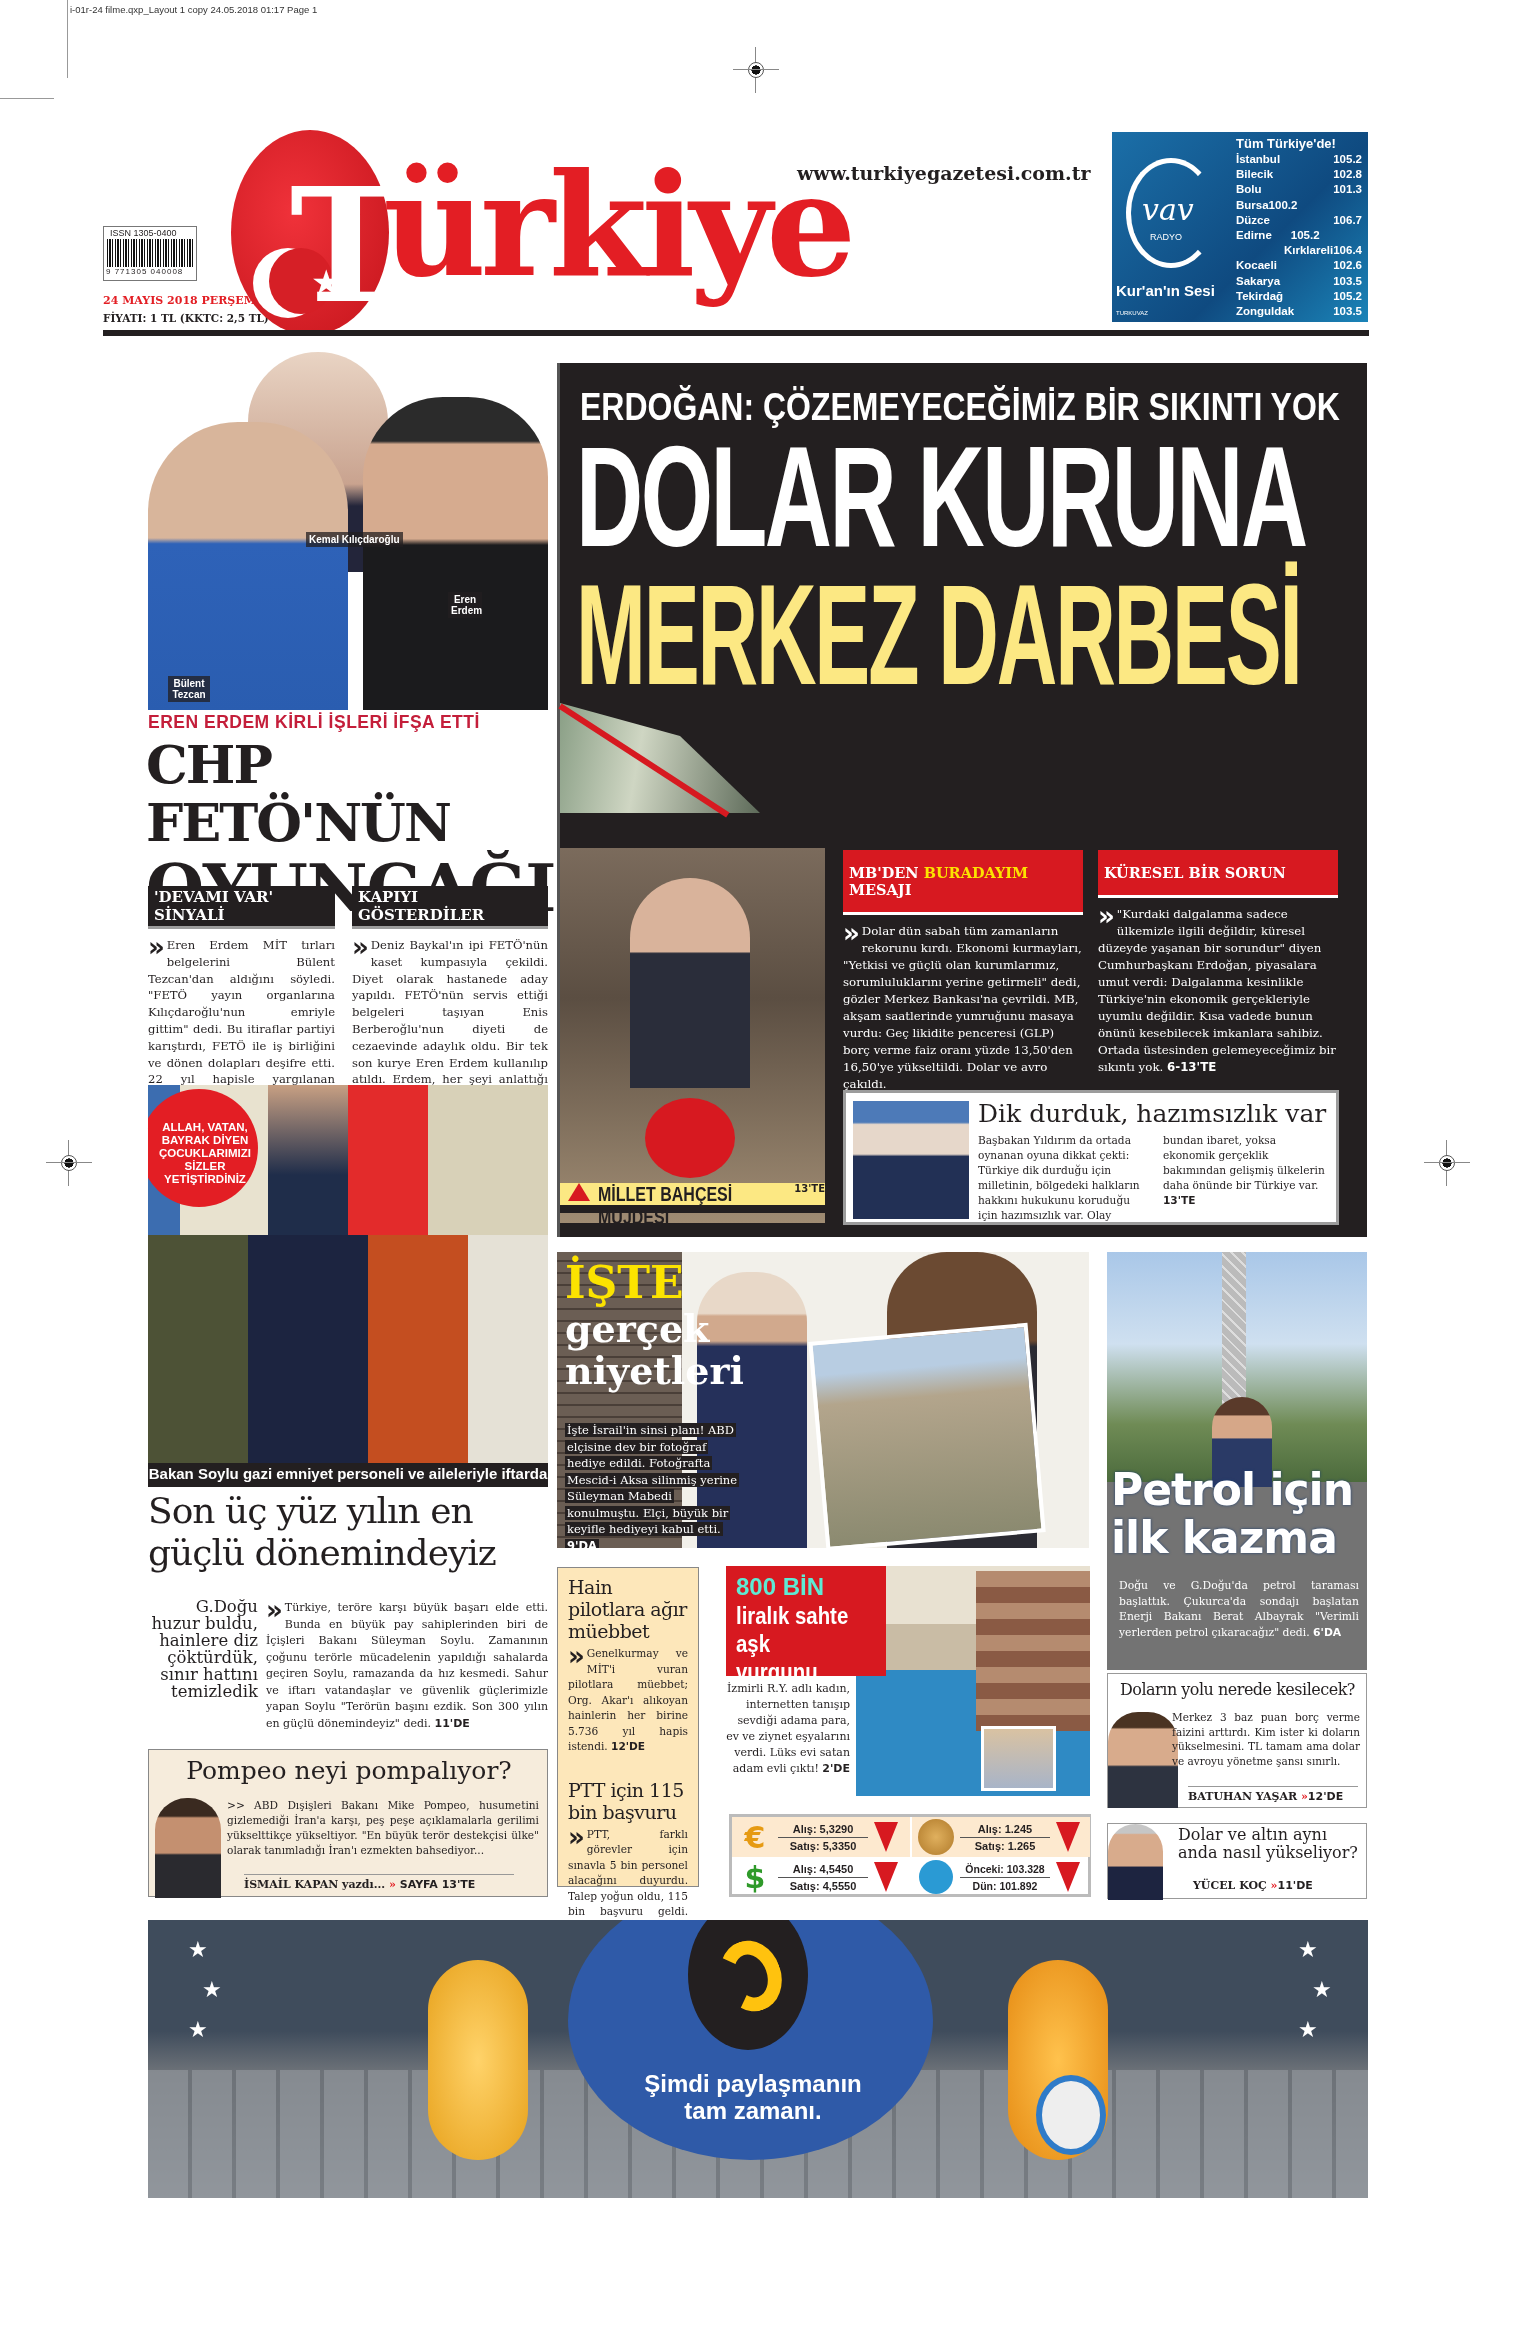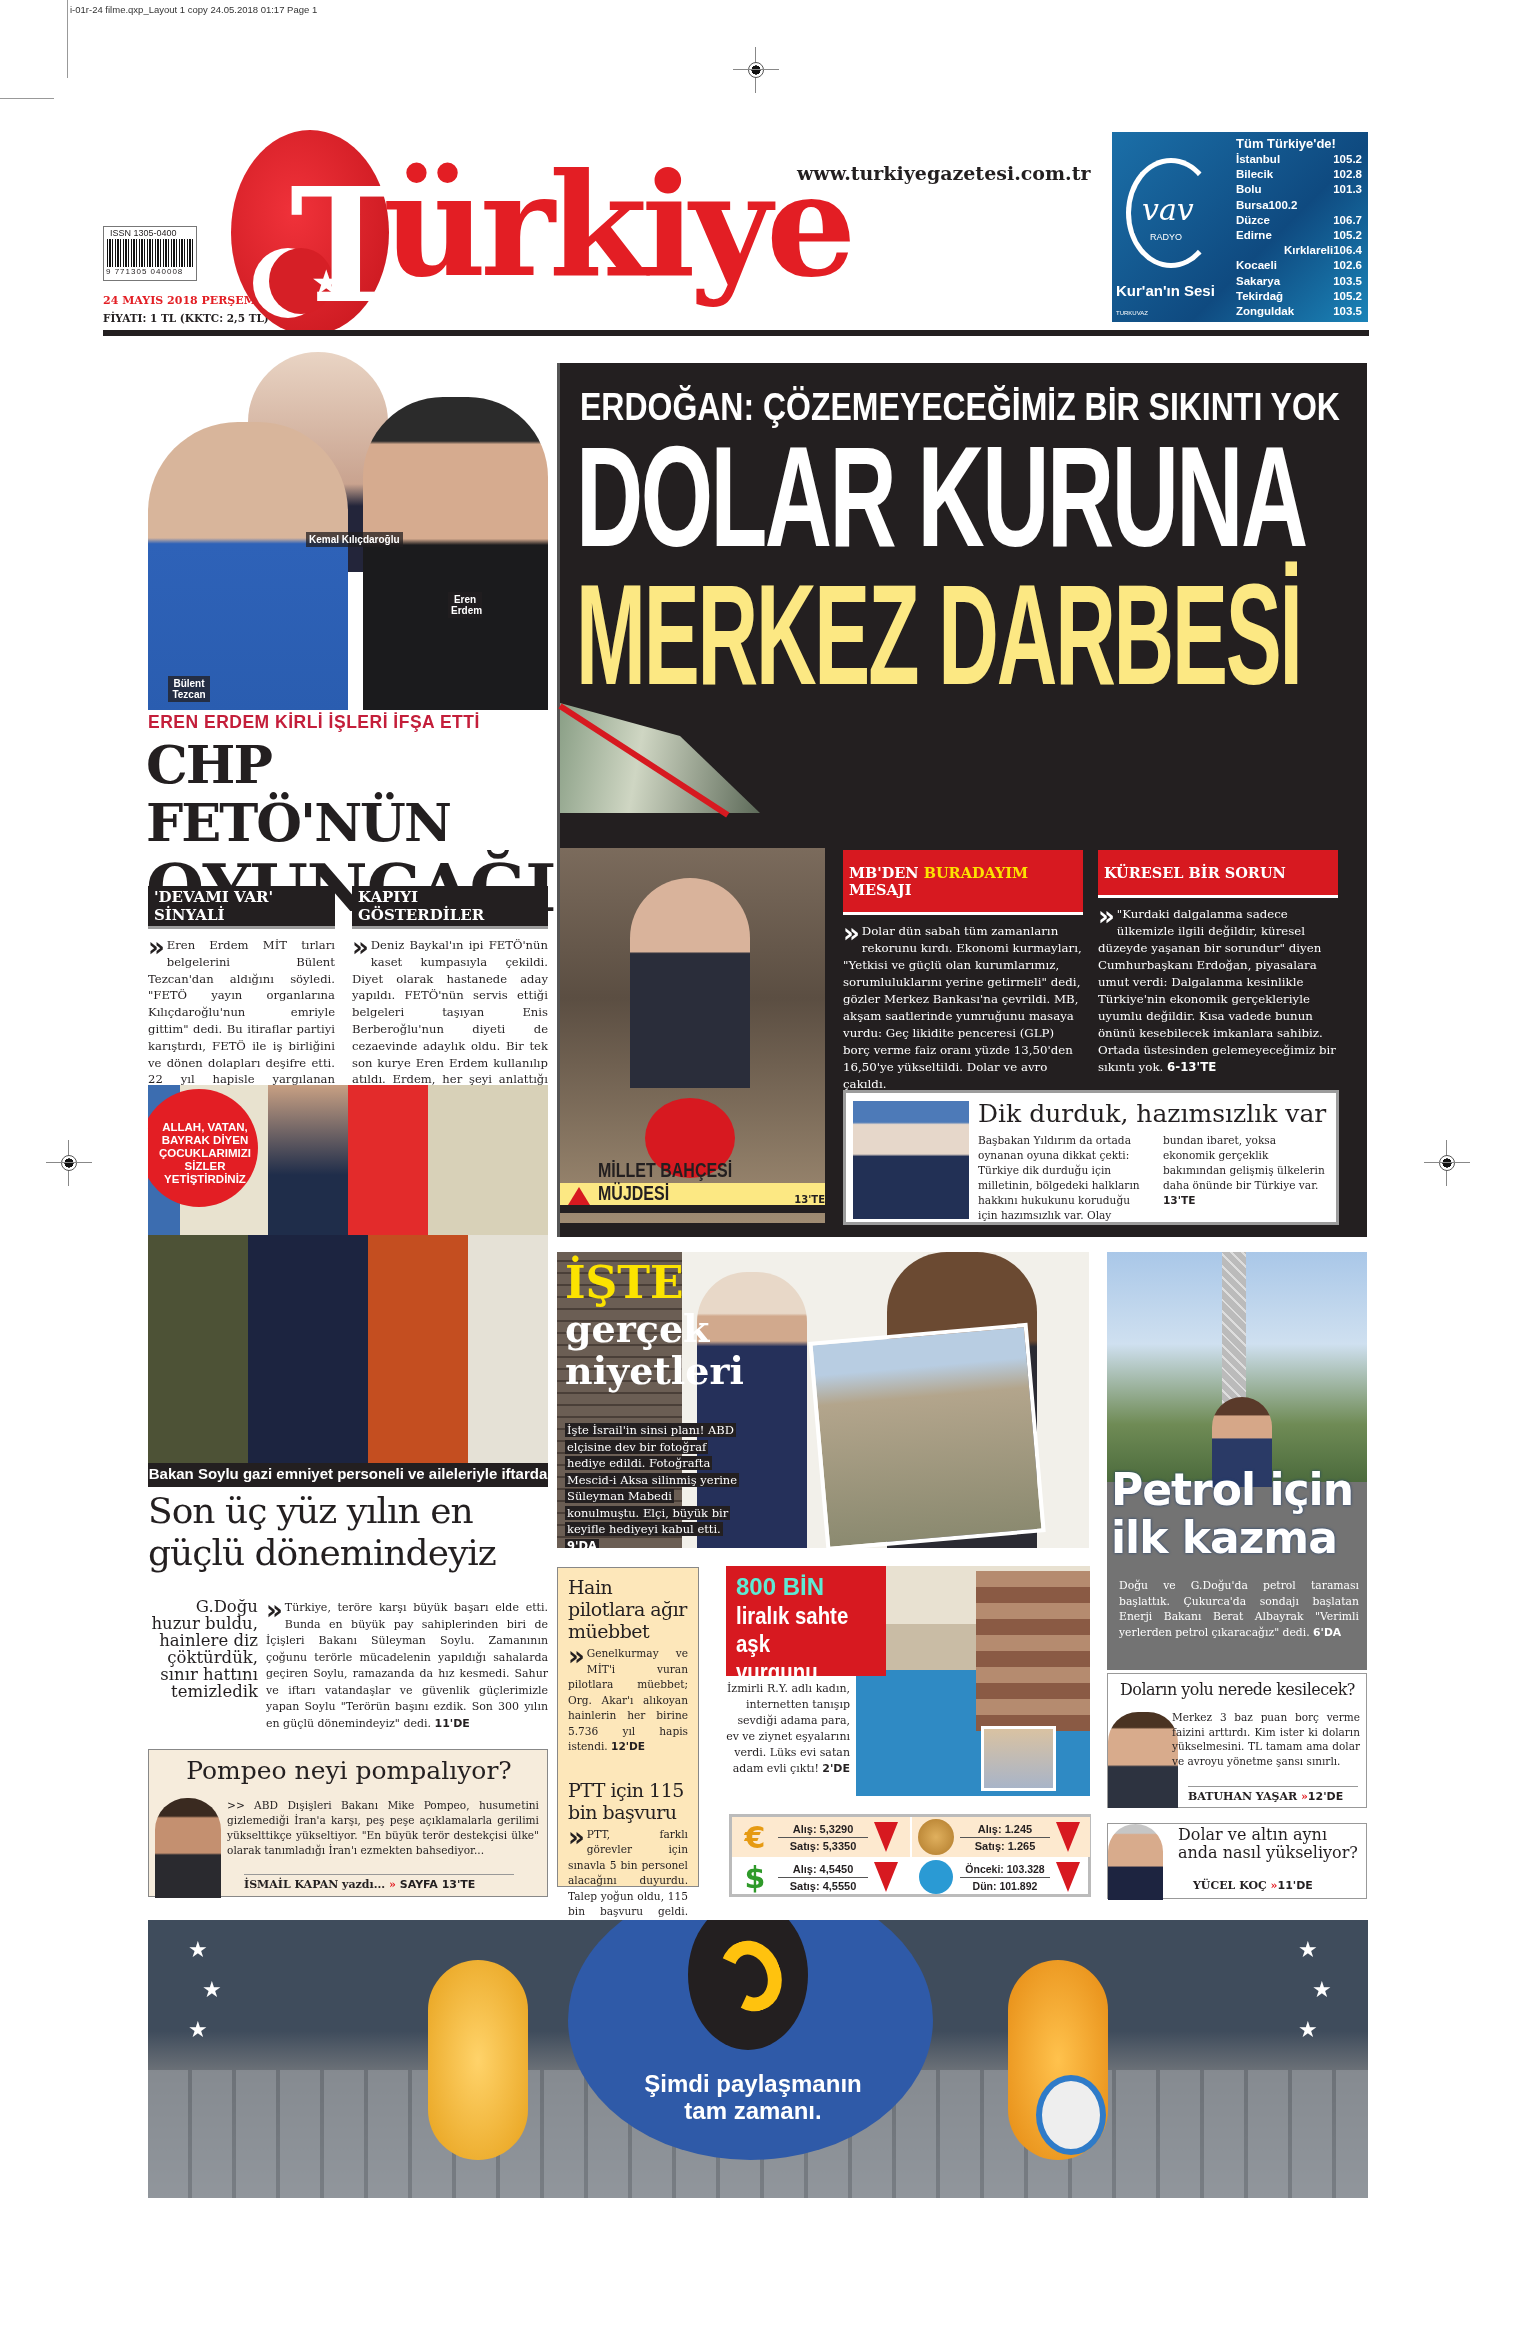--- a/index.html
+++ b/index.html
@@ -77,21 +77,21 @@
         <span>101.3</span>
       </div>
       <div style="display: flex; justify-content: flex-start;">
         <span>Bursa</span>
         <span>100.2</span>
       </div>
       <div style="display: flex; justify-content: space-between;">
         <span>Düzce</span>
         <span>106.7</span>
       </div>
-      <div style="display: flex; justify-content: space-between;">
+      <div style="display: flex;  gap: 19px;">
         <span>Edirne</span>
         <span>105.2</span>
       </div>
       <div style="display: flex; justify-content: flex-end; padding-left: 44px;">
         <span>Kırklareli</span>
         <span>106.4</span>
       </div>
       <div style="display: flex; justify-content: space-between;">
         <span>Kocaeli</span>
         <span>102.6</span>
@@ -140,21 +140,21 @@
   <div class="abs cond" style="left:16px;top:62px;font-size:150px;line-height:150px;color:#fff;transform:scaleX(0.62) scaleY(0.95);white-space:nowrap;letter-spacing:-4px">DOLAR KURUNA</div>
   <div class="abs cond" style="left:16px;top:200px;font-size:150px;line-height:150px;color:#fce883;transform:scaleX(0.56) scaleY(0.95);white-space:nowrap;letter-spacing:-4px">MERKEZ DARBESİ</div>
 
   <div class="abs" style="left:0;top:340px;width:200px;height:110px;background:linear-gradient(100deg,#8a9f86,#cfd6c3 40%,#5d6a59);clip-path:polygon(0 0,60% 30%,100% 100%,0 100%)"></div>
   <div class="abs" style="left:0;top:340px;width:200px;height:6px;background:#d71920;transform-origin:left;transform:rotate(33deg)"></div>
 
 
   <div class="ph" style="left:0;top:485px;width:265px;height:375px;background:linear-gradient(#7b6b5c,#5b4e42 40%,#a08c73)">
     <div class="abs" style="left:70px;top:30px;width:120px;height:210px;border-radius:60px 60px 0 0;background:linear-gradient(#d9b39b 0 35%,#2a2d3a 36%)"></div>
     <div class="abs" style="left:85px;top:250px;width:90px;height:80px;border-radius:50%;background:#d71920"></div>
-    <div class="abs" style="left:0;top:335px;width:265px;height:30px;background:#fce883;border-bottom:8px solid #231f20;display:flex;align-items:flex-end">
+    <div class="abs" style="left:0;top:335px;width:265px;height:30px;background:#fce883;border-bottom:8px solid #231f20;display:flex;align-items:flex-start">
       <span style="display:inline-block;width:0;height:0;border-left:11px solid transparent;border-right:11px solid transparent;border-bottom:18px solid #d71920;margin:0 8px"></span>
       <span class="cond" style="font-size:20px;display:inline-block;transform:scaleX(.8)">MİLLET BAHÇESİ MÜJDESİ</span>
       <span class="ref" style="font-size:10px;margin-left:-20px">13'TE</span>
     </div>
   </div>
 
   <div class="abs" style="left:283px;top:487px;width:240px">
     <div class="redhead"><span>MB'DEN </span><span style="color:#fce300">BURADAYIM</span><span> MESAJI</span></div>
     <div class="bodytxt" style="color:#fff;margin-top:8px;text-align:left;font-size:11.8px;line-height:17px"><span class="quote" style="color:#fff">»</span><span>Dolar dün sabah tüm zamanların rekorunu kırdı. Ekonomi kurmayları, "Yetkisi ve güçlü olan kurumlarımız, sorumluluklarını yerine getirmeli" dedi, gözler Merkez Bankası'na çevrildi. MB, akşam saatlerinde yumruğunu masaya vurdu: Geç likidite penceresi (GLP) borç verme faiz oranı yüzde 13,50'den 16,50'ye yükseltildi. Dolar ve avro çakıldı.</span></div>
   </div>

